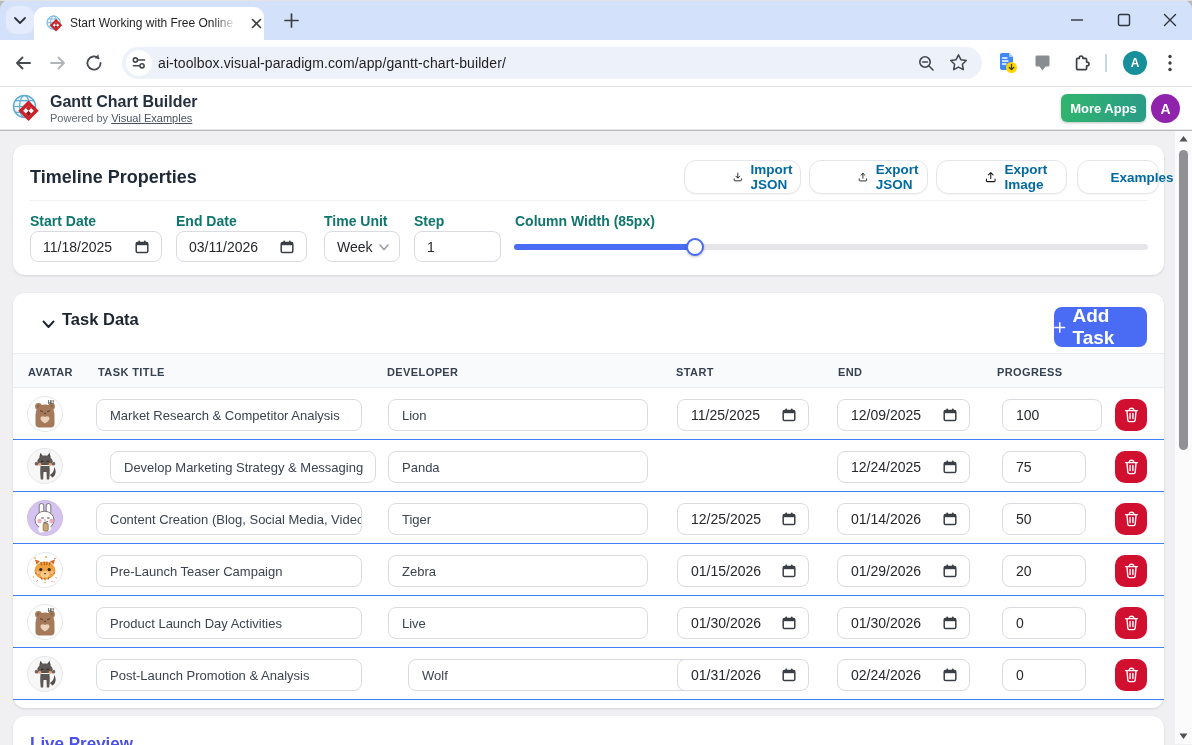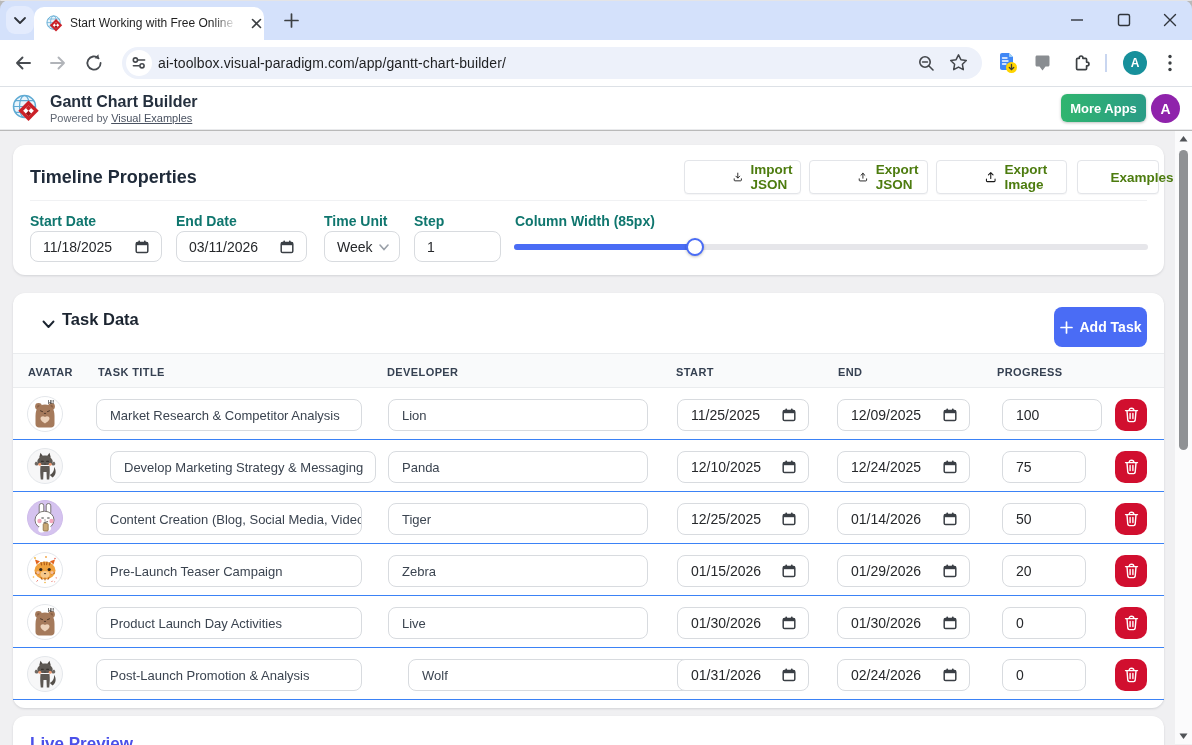--- a/index.html
+++ b/index.html
@@ -27,37 +27,37 @@
   display:flex; align-items:center; justify-content:center; box-shadow:0 1px 3px rgba(0,0,0,.25); }
 #uavatar { position:absolute; left:1151px; top:7px; width:29px; height:29px; border-radius:50%; background:#8f23ab;
   color:#fff; font-size:14px; font-weight:bold; display:flex; align-items:center; justify-content:center; }
 
 #page { position:absolute; left:0; top:131px; width:1192px; height:614px; background:#f0f0f2; overflow:hidden; }
 .card { position:absolute; left:13px; width:1151px; background:#fff; border-radius:12px;
   box-shadow:0 1px 2px rgba(16,24,40,.05), 0 1px 3px rgba(16,24,40,.08); }
 
 #card1 { top:14px; height:130px; }
 #tptitle { position:absolute; left:17px; top:22px; font-size:18px; font-weight:bold; color:#202b3a; }
-.tbtn { position:absolute; top:15px; height:34px; background:#fff; border:1px solid #e3e5e9; border-radius:4px;
-  display:flex; align-items:center; justify-content:center; font-size:13.5px; font-weight:bold; color:#4d7c0f;
+.tbtn { position:absolute; top:15px; height:34px; background:#fff; border:1px solid #e3e5e9; border-radius:12px;
+  display:flex; align-items:center; justify-content:center; font-size:13.5px; font-weight:bold; color:#0369a1;
   box-shadow:0 1px 1px rgba(16,24,40,.04);padding-left:48px; }
 #tpdivider { position:absolute; left:17px; top:55px; width:1117px; height:1px; background:#f0f1f3; }
 .flabel { position:absolute; top:68px; font-size:14px; font-weight:bold; color:#0f766e; }
 .finp { position:absolute; top:86px; height:31px; border:1px solid #d8dbdf; border-radius:8px; background:#fff; }
 .finp .dtxt { position:absolute; left:12px; top:50%; transform:translateY(-50%); font-size:14px; color:#26282b; }
 
 #slidertrack { position:absolute; left:501px; top:99px; width:634px; height:6px; border-radius:3px; background:#e6e6ea; }
 #sliderfill { position:absolute; left:0; top:0; width:181px; height:6px; border-radius:3px; background:#4a6cf5; }
 #sliderthumb { position:absolute; left:172px; top:-6px; width:18px; height:18px; border-radius:50%; background:#fff;
   border:2px solid #4a6cf5; box-shadow:0 1px 3px rgba(0,0,0,.25); }
 
 #card2 { top:162px; height:415px; }
 #tdtitle { position:absolute; left:49px; top:17px; font-size:16.5px; font-weight:bold; color:#1b2430; }
 #addtask { position:absolute; left:1041px; top:14px; width:93px; height:40px; border-radius:8px; background:#4a6cf5;
-  color:#fff; font-size:14px; font-weight:bold; display:flex; align-items:center; justify-content:center; }
+  color:#fff; font-size:19px; font-weight:bold; display:flex; align-items:center; justify-content:center; }
 #thead { position:absolute; left:0; top:60px; width:1151px; height:35px; background:#f9fafb;
   border-top:1px solid #eaecee; border-bottom:1px solid #eaecee; }
 .th { position:absolute; top:12px; font-size:11px; font-weight:bold; color:#364152; letter-spacing:0.4px; }
 .row { position:absolute; left:0; width:1151px; height:52px; border-bottom:1px solid #3b82f6; }
 .avwrap { position:absolute; left:14px; top:8px; width:36px; height:36px; }
 .inp { position:absolute; top:11px; height:32px; border:1px solid #d8dbdf; border-radius:8px; background:#fff; overflow:hidden; }
 .itxt { position:absolute; left:13px; top:50%; transform:translateY(-50%); font-size:13px; color:#3b4450; white-space:nowrap; }
 .dtxt { position:absolute; left:13px; top:50%; transform:translateY(-50%); font-size:14px; color:#26282b; white-space:nowrap; }
 .del { position:absolute; left:1102px; top:11px; width:32px; height:32px; border-radius:10px; background:#d10f2f;
   display:flex; align-items:center; justify-content:center; }
@@ -314,29 +314,20 @@
               <path d="M17 15.2 L18 16 L19 15.2 L18 17 Z" fill="#38322e"></path>
               <path d="M13.5 18 C13 22 13.2 27 13.8 31.5 L16.2 31.5 L16.5 24 L19.5 24 L19.8 31.5 L22.2 31.5 C22.8 27 23 22 22.5 18 Z" fill="#5d5853"></path>
               <path d="M22.8 27 C26 25.5 27.5 22 27 19 C29.5 21.5 29.3 27.5 25.5 29.5 Z" fill="#544f4a"></path>
             </svg></div>
     <div class="inp" style="left:97px;width:266px">
             <span class="itxt">Develop Marketing Strategy &amp; Messaging</span>
           </div>
     <div class="inp" style="left:375px;width:260px">
             <span class="itxt">Panda</span>
           </div>
-    <div class="inp" style="left:664px;width:132px">
-            <span class="dtxt">12/10/2025</span>
-            <svg width="14" height="14" viewBox="0 0 14 14" style="position:absolute;right:12px;top:50%;margin-top:-7px">
-              <rect x="1.2" y="2.6" width="11.6" height="10" rx="1.4" fill="none" stroke="#3a3f45" stroke-width="1.5"></rect>
-              <rect x="1.2" y="2.6" width="11.6" height="2.6" fill="#3a3f45"></rect>
-              <rect x="3.4" y="0.6" width="1.6" height="2.6" rx="0.6" fill="#3a3f45"></rect>
-              <rect x="9" y="0.6" width="1.6" height="2.6" rx="0.6" fill="#3a3f45"></rect>
-            </svg>
-          </div>
     <div class="inp" style="left:824px;width:133px">
             <span class="dtxt">12/24/2025</span>
             <svg width="14" height="14" viewBox="0 0 14 14" style="position:absolute;right:12px;top:50%;margin-top:-7px">
               <rect x="1.2" y="2.6" width="11.6" height="10" rx="1.4" fill="none" stroke="#3a3f45" stroke-width="1.5"></rect>
               <rect x="1.2" y="2.6" width="11.6" height="2.6" fill="#3a3f45"></rect>
               <rect x="3.4" y="0.6" width="1.6" height="2.6" rx="0.6" fill="#3a3f45"></rect>
               <rect x="9" y="0.6" width="1.6" height="2.6" rx="0.6" fill="#3a3f45"></rect>
             </svg>
           </div>
     <div class="inp" style="left:989px;width:84px">

